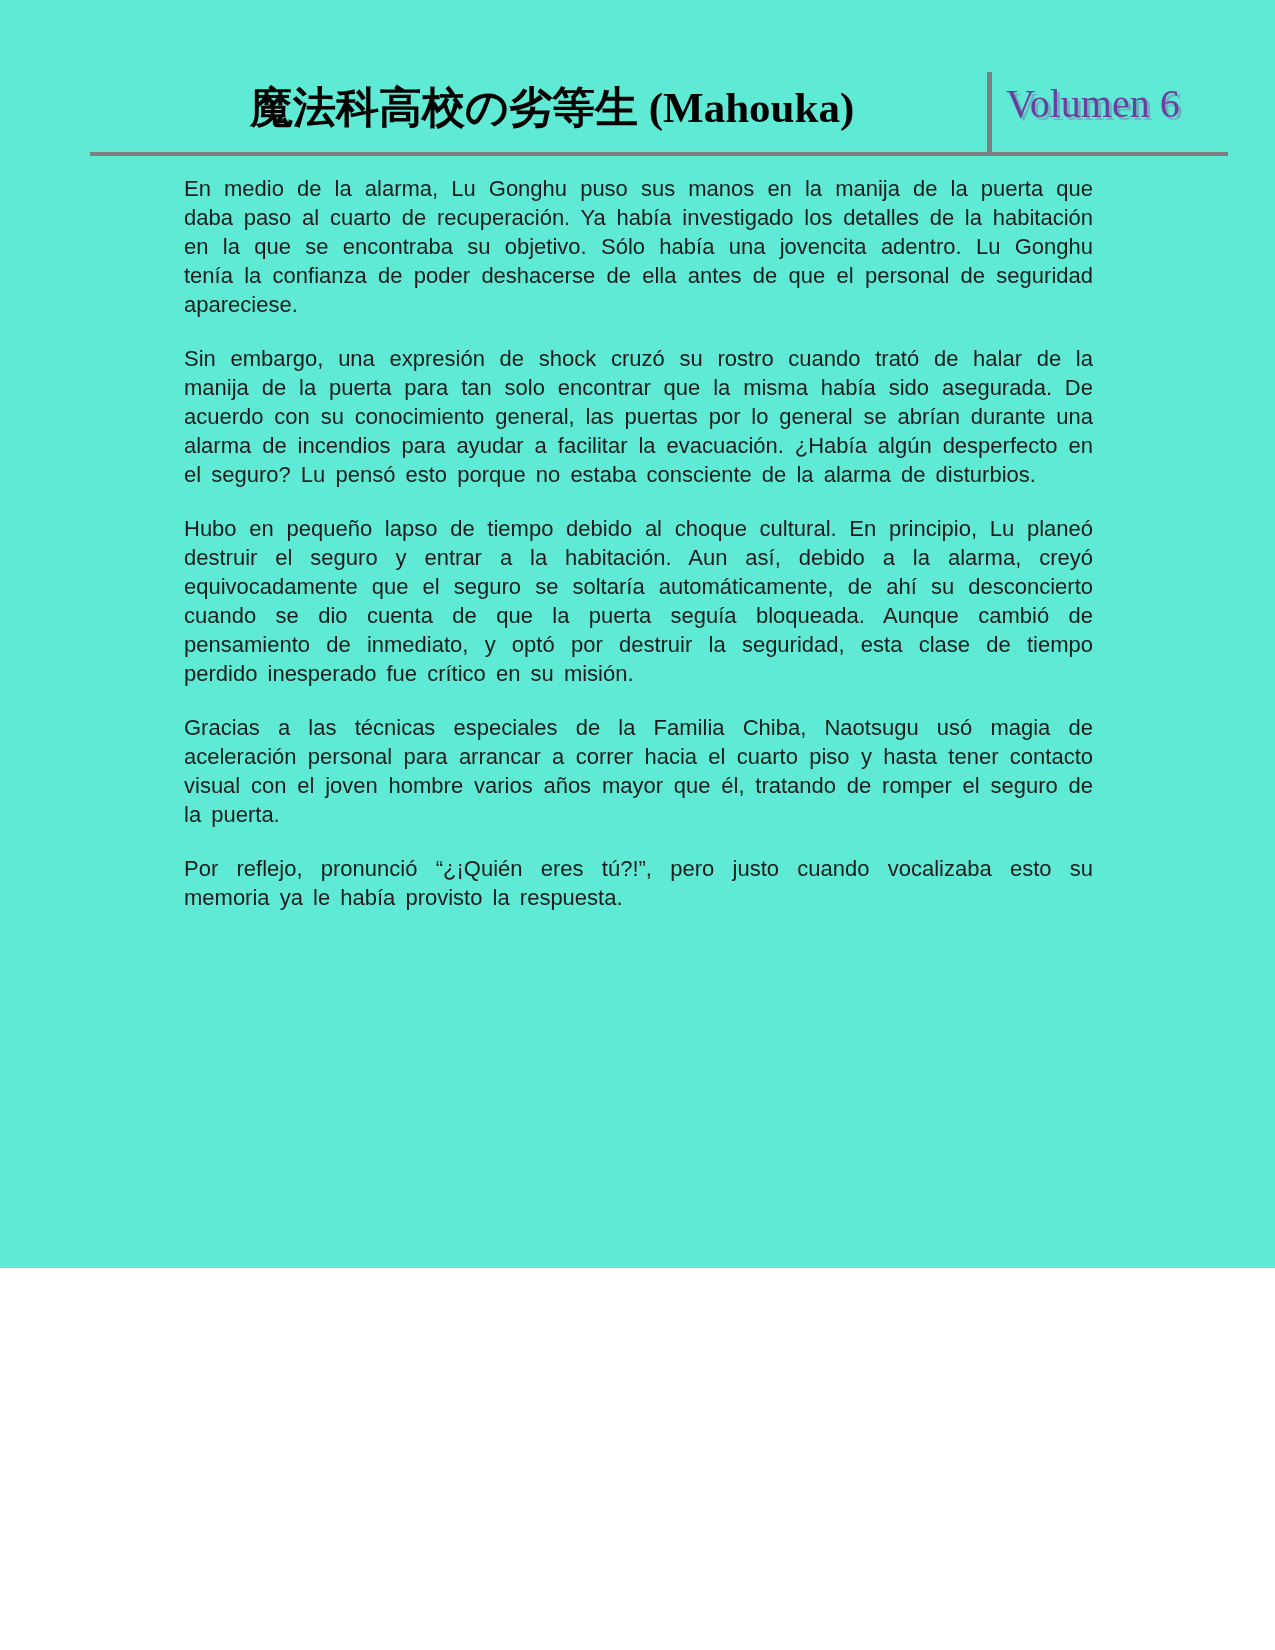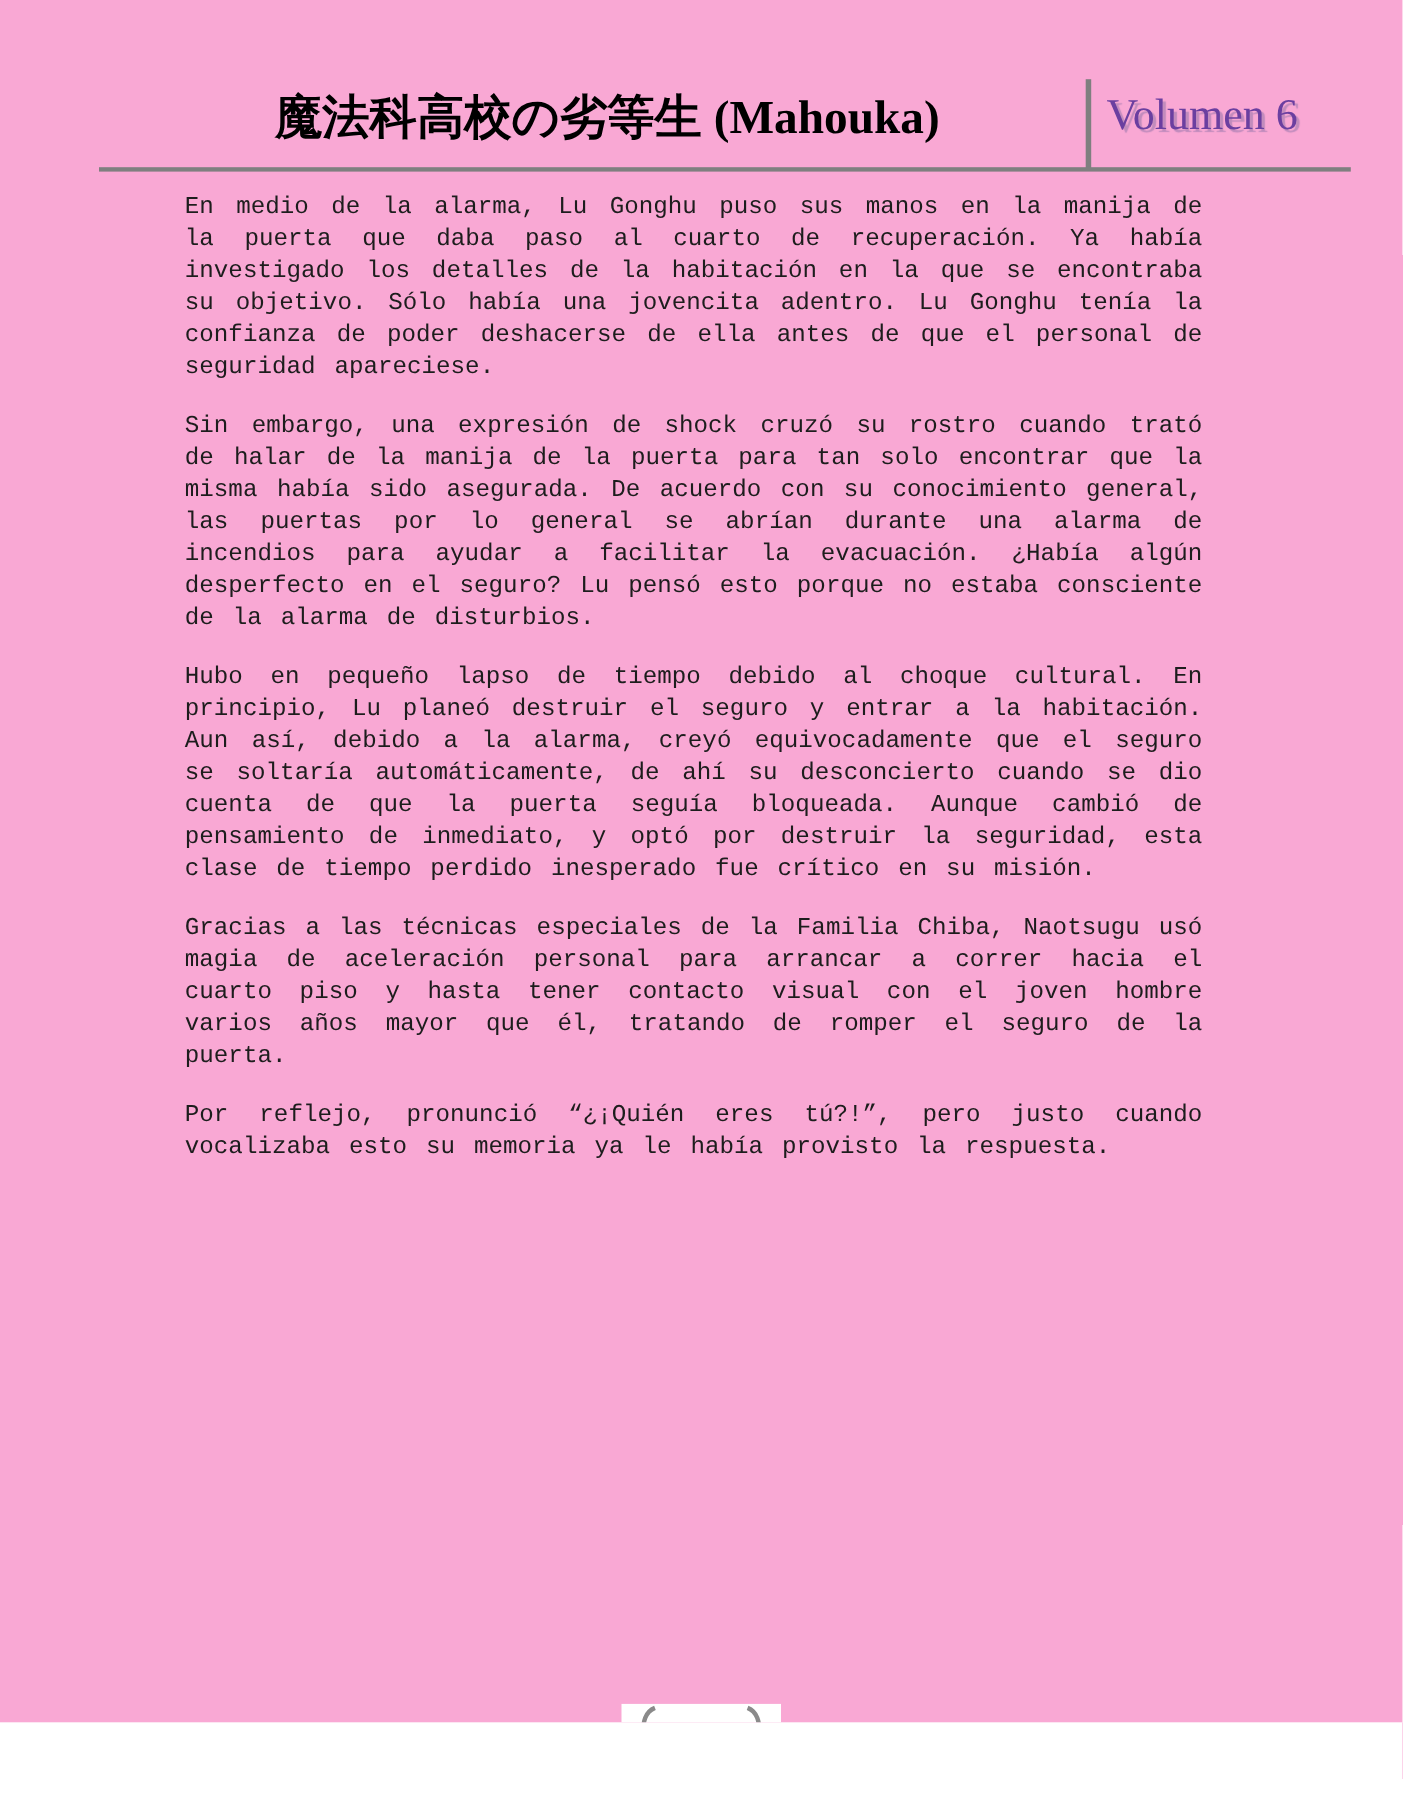--- a/index.html
+++ b/index.html
@@ -1,21 +1,21 @@
 <!DOCTYPE html>
 <html style="--volume-purple: #6B3FA0; --rule-gray: #7F7F7F; --text-color: #1D1D1D; --bracket-gray: #8A8A8A;"><head>
 <meta charset="utf-8">
 <style>
   * { margin: 0; padding: 0; box-sizing: border-box; }
   html, body { background: #ffffff; }
   .page {
     position: relative;
     width: 1275px;
-    height: 1566px;
-    background: #f9a8d4;
+    height: 1268px;
+    background: #5eead4;
     overflow: hidden;
     font-family: "Liberation Sans", "DejaVu Sans", sans-serif;
   }
 
   
   .header-title {
     position: absolute;
     left: 250px;
     top: 84px;
     font-family: "Liberation Serif", "DejaVu Serif", serif;
@@ -61,22 +61,21 @@
     left: 168px;
     top: 174px;
     width: 925px;
     color: var(--text-color, #1D1D1D);
   }
   .body-text p {
     font-size: 22px;
     line-height: 29px;
     text-align: justify;
     word-spacing: 4px;
-    margin: 0 0 25px 0;
-    font-family: Liberation Mono, monospace;
+    margin: 0 0 25px 16px;
   }
   .body-text p.cut {
     text-align-last: justify;
   }
 
   
   .footer-rule {
     position: absolute;
     left: 168px;
     top: 1575px;

